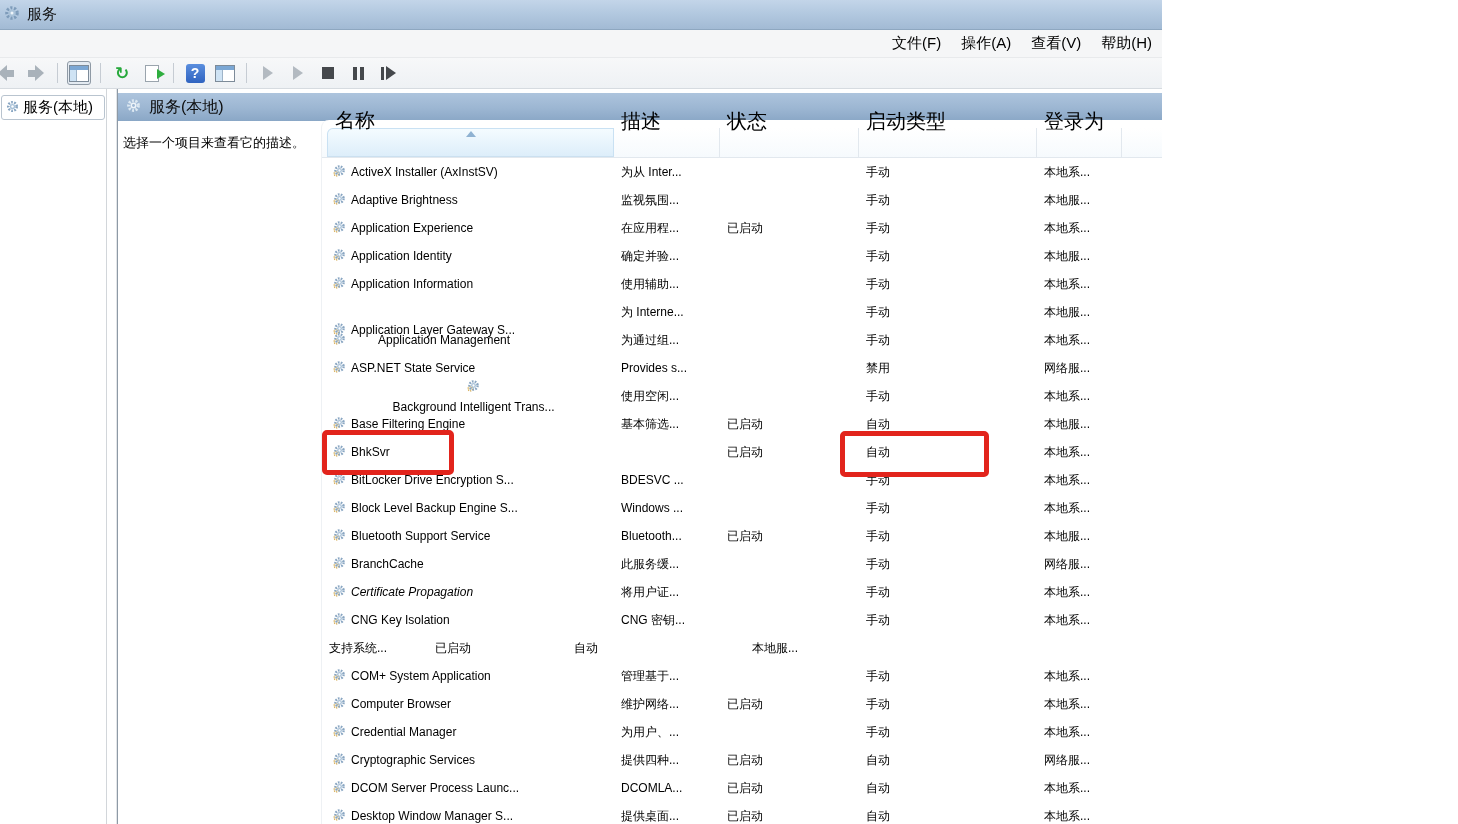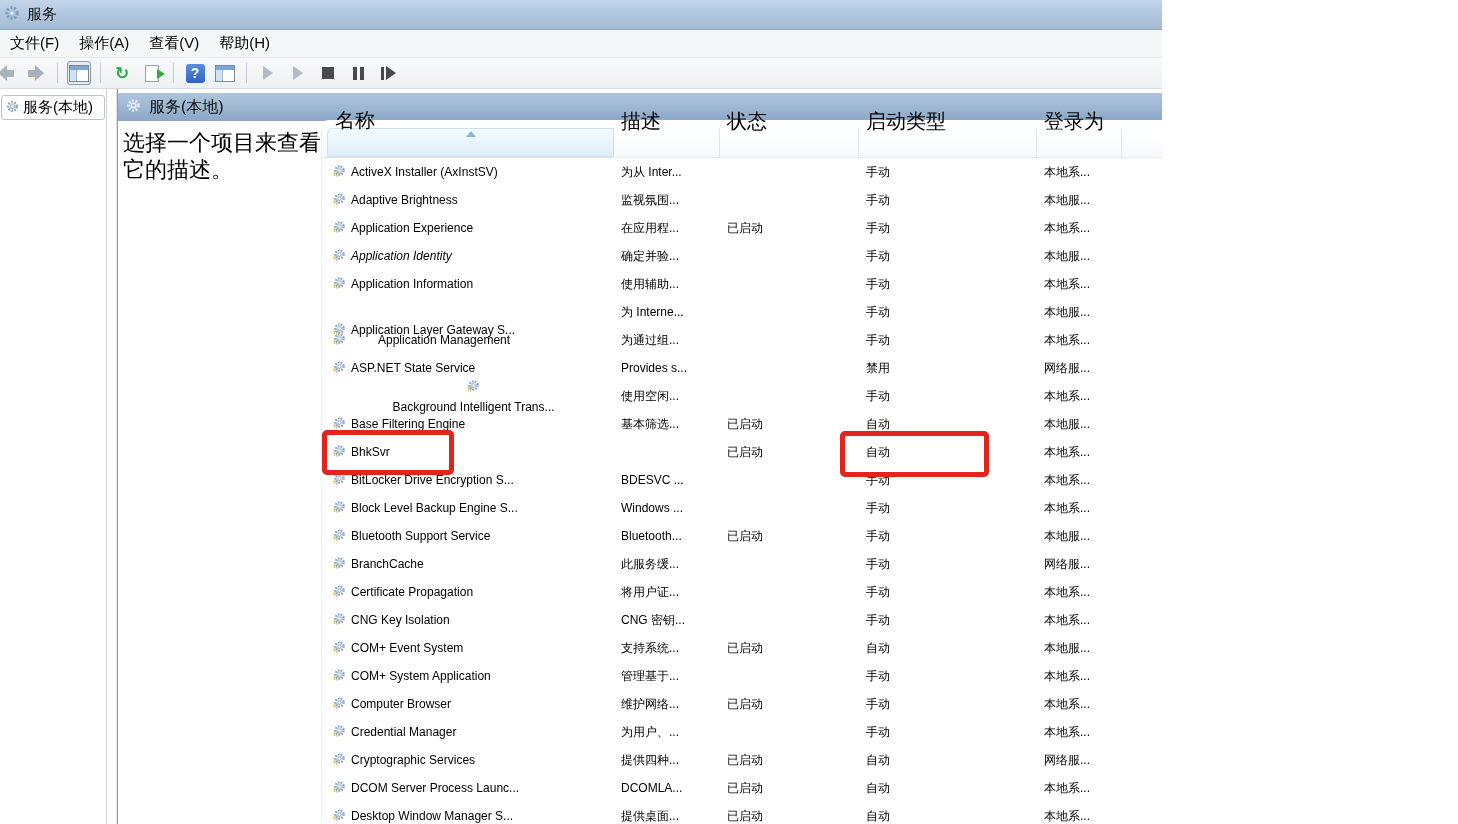--- a/index.html
+++ b/index.html
@@ -12,22 +12,23 @@
     position:absolute; left:0; top:0; width:100%; height:30px;
     background:linear-gradient(#c3d5e9 0%, #b3c9e0 45%, #a2bad4 100%);
     border-bottom:1px solid #8ea7c0;
     display:flex; align-items:center; padding-left:4px; gap:7px;
   }
   .titlebar .title-text { font-size:15px; color:#111; }
 
   
   .menubar {
     position:absolute; left:0; top:30px; width:100%; height:28px;
-    background:#f5f6f7; display:flex; align-items:center; padding-left:0;
+    background:#f5f6f7; display:flex; align-items:center; padding-left:8px;
     border-bottom:1px solid #e8eaec;
+    justify-content:flex-end;
   }
   .menu-item { font-size:15px; padding:3px 10px; cursor:default; }
 
   
   .toolbar {
     position:absolute; left:0; top:58px; width:100%; height:31px;
     background:linear-gradient(#f7f8f9,#eef1f4);
     border-bottom:1px solid #d6dbe0;
     display:flex; align-items:center; gap:6px; padding-left:0;
   }
@@ -75,21 +76,21 @@
     border-left:1px solid #8e9aa6; background:#fff;
   }
   .panel-header {
     position:absolute; left:0; top:4px; width:100%; height:28px;
     background:linear-gradient(#adc4dd 0%, #9cb6d2 55%, #8aa7c6 100%);
     display:flex; align-items:center; gap:8px; padding-left:8px;
     font-size:16px; color:#0d0d0d;
   }
   .desc-hint {
     position:absolute; left:5px; top:40px; width:202px;
-    font-size:22px; line-height:27px; color:#000;
+    font-size:13px; line-height:27px; color:#000;
   }
 
   
   .list {
     position:absolute; left:203px; top:31px; right:0; bottom:0;
     background:#fff; border-top-left-radius:8px; border-left:1px solid #eef1f4;
   }
   .list-header { display:flex; margin-top:8px; height:30px; align-items:stretch;
      background:linear-gradient(#ffffff,#f6fafd); border-bottom:1px solid #e2e8ee; }
   .hcell { display:flex; align-items:flex-end; padding:0 0 22px 7px; font-size:20px;
@@ -291,21 +292,21 @@
       </span>
       <span>Application Experience</span>
     </div>
     <div class="cell col-desc">在应用程...</div>
     <div class="cell col-status">已启动</div>
     <div class="cell col-start">手动</div>
     <div class="cell col-logon">本地系...</div>
   </div>
 
   <div class="row">
-    <div class="cell name col-name" style="margin-left:5px;font-style:italic;">
+    <div class="cell name col-name" style="margin-left:5px;">
       <span>
         <svg width="13" height="13" viewBox="0 0 16 16">
           <circle cx="4" cy="12" r="2.6" fill="none" stroke="#d2a94f" stroke-width="1.8" stroke-dasharray="1.4 1.1"></circle>
           <circle cx="8" cy="8" r="5" fill="none" stroke="#89a6c2" stroke-width="3" stroke-dasharray="2 1.5"></circle>
           <circle cx="8" cy="8" r="3" fill="#a9c2d8"></circle>
           <circle cx="8" cy="8" r="1.4" fill="#fff"></circle>
         </svg>
       </span>
       <span>Application Identity</span>
     </div>
@@ -507,21 +508,21 @@
       </span>
       <span>BranchCache</span>
     </div>
     <div class="cell col-desc">此服务缓...</div>
     <div class="cell col-status"></div>
     <div class="cell col-start">手动</div>
     <div class="cell col-logon">网络服...</div>
   </div>
 
   <div class="row">
-    <div class="cell name col-name" style="margin-left:5px;">
+    <div class="cell name col-name" style="margin-left:5px;font-style:italic;">
       <span>
         <svg width="13" height="13" viewBox="0 0 16 16">
           <circle cx="4" cy="12" r="2.6" fill="none" stroke="#d2a94f" stroke-width="1.8" stroke-dasharray="1.4 1.1"></circle>
           <circle cx="8" cy="8" r="5" fill="none" stroke="#89a6c2" stroke-width="3" stroke-dasharray="2 1.5"></circle>
           <circle cx="8" cy="8" r="3" fill="#a9c2d8"></circle>
           <circle cx="8" cy="8" r="1.4" fill="#fff"></circle>
         </svg>
       </span>
       <span>Certificate Propagation</span>
     </div>
@@ -543,31 +544,20 @@
       </span>
       <span>CNG Key Isolation</span>
     </div>
     <div class="cell col-desc">CNG 密钥...</div>
     <div class="cell col-status"></div>
     <div class="cell col-start">手动</div>
     <div class="cell col-logon">本地系...</div>
   </div>
 
   <div class="row">
-    <div class="cell name col-name" style="margin-left:5px;">
-      <span>
-        <svg width="13" height="13" viewBox="0 0 16 16">
-          <circle cx="4" cy="12" r="2.6" fill="none" stroke="#d2a94f" stroke-width="1.8" stroke-dasharray="1.4 1.1"></circle>
-          <circle cx="8" cy="8" r="5" fill="none" stroke="#89a6c2" stroke-width="3" stroke-dasharray="2 1.5"></circle>
-          <circle cx="8" cy="8" r="3" fill="#a9c2d8"></circle>
-          <circle cx="8" cy="8" r="1.4" fill="#fff"></circle>
-        </svg>
-      </span>
-      <span>COM+ Event System</span>
-    </div>
     <div class="cell col-desc">支持系统...</div>
     <div class="cell col-status">已启动</div>
     <div class="cell col-start">自动</div>
     <div class="cell col-logon">本地服...</div>
   </div>
 
   <div class="row">
     <div class="cell name col-name" style="margin-left:5px;">
       <span>
         <svg width="13" height="13" viewBox="0 0 16 16">

